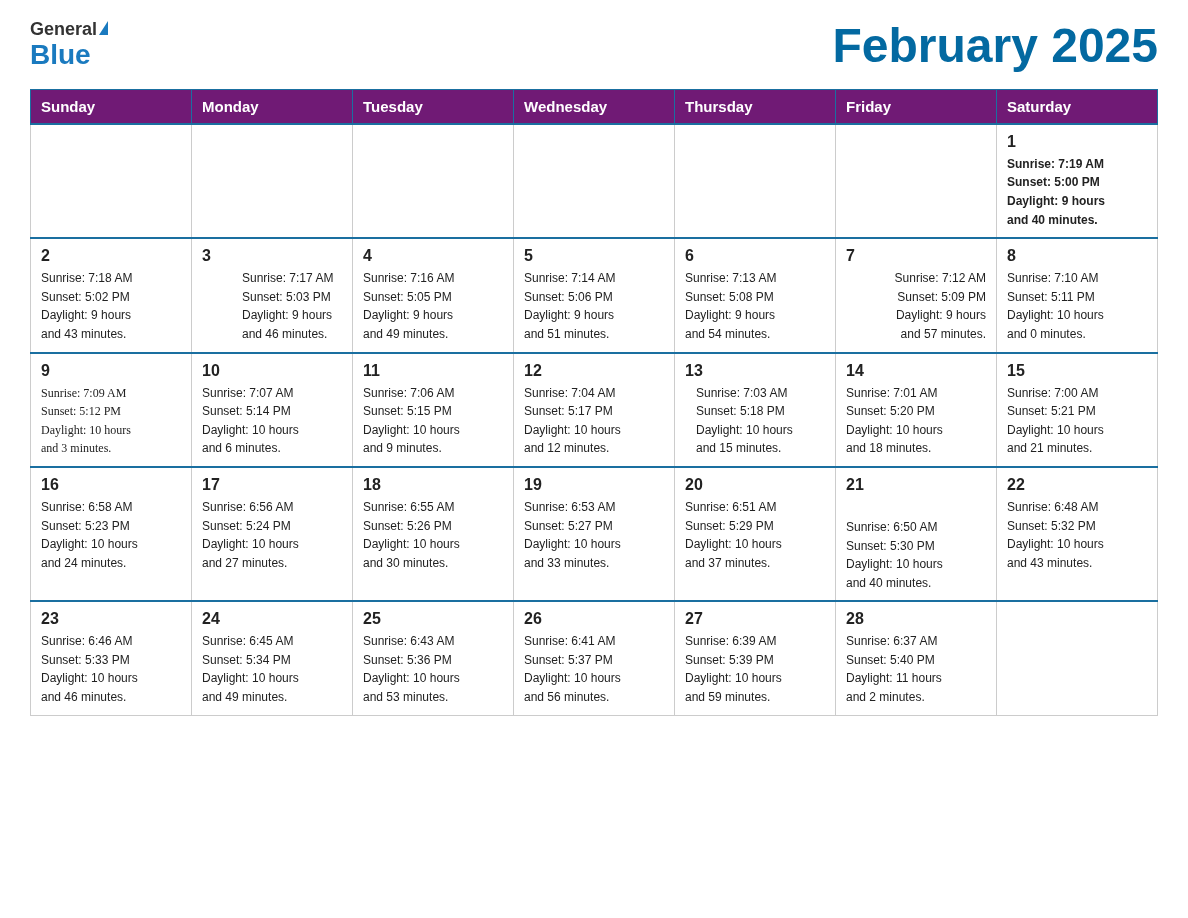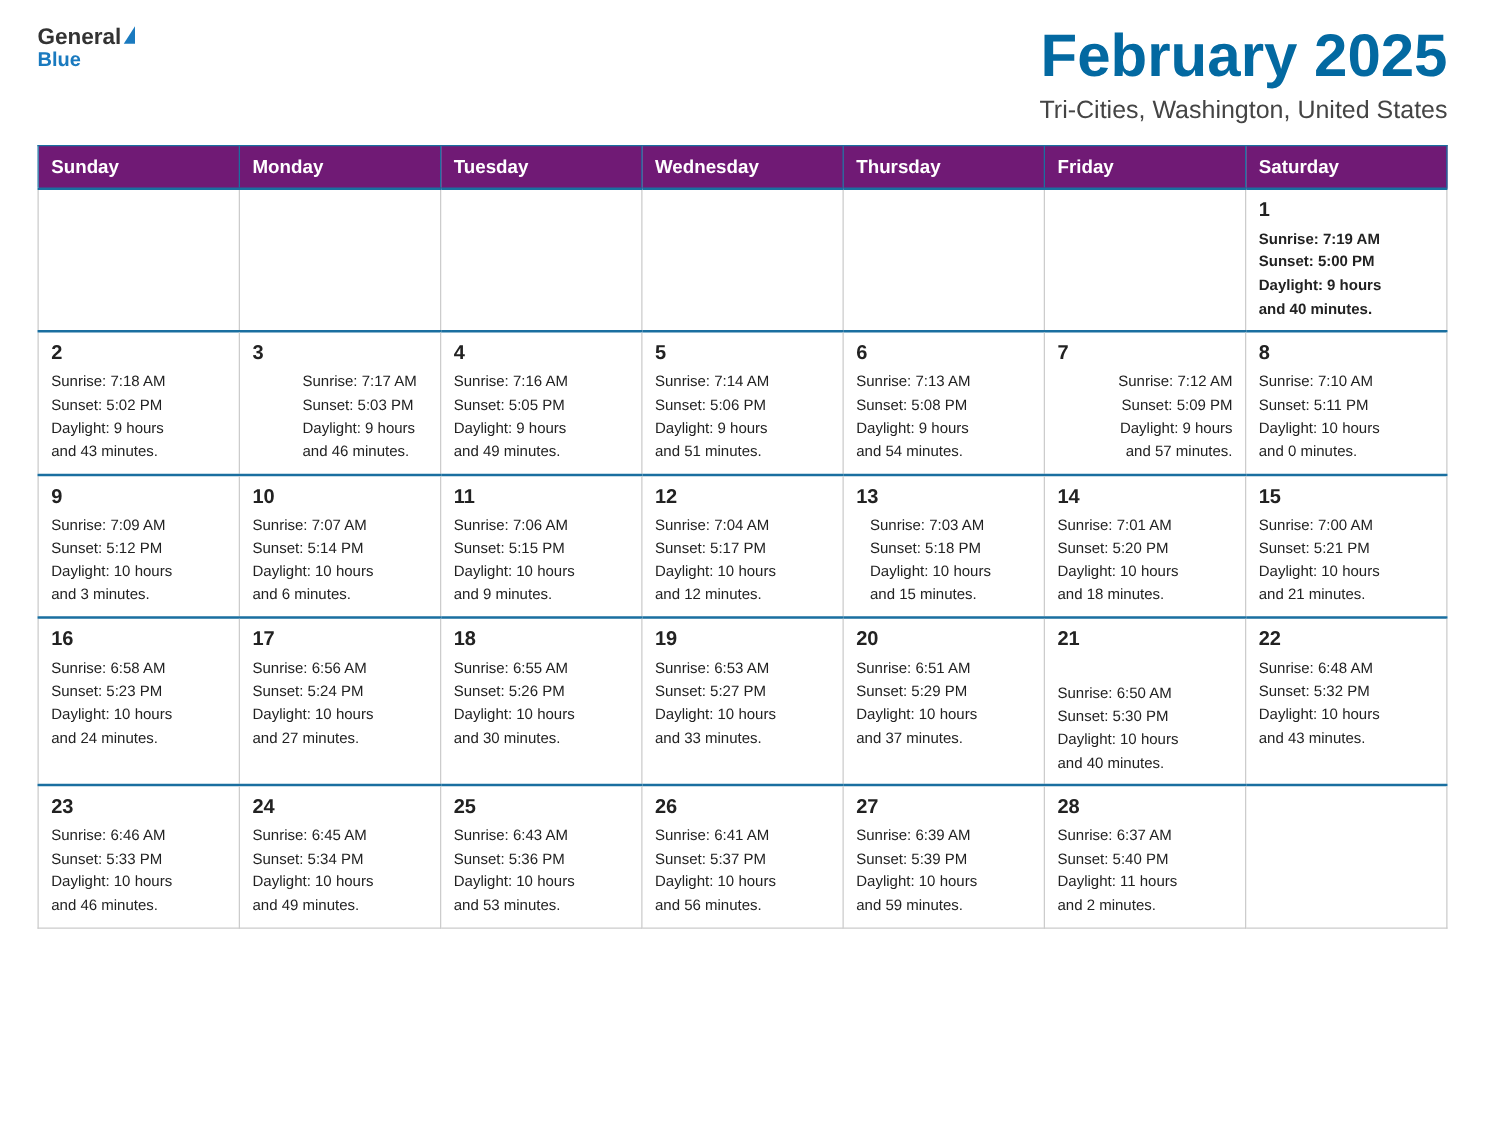--- a/index.html
+++ b/index.html
@@ -21,21 +21,21 @@
       flex-direction: column;
       align-items: flex-start;
     }
     .logo-general {
       font-size: 18px;
       font-weight: bold;
       color: #333;
       line-height: 1.1;
     }
     .logo-blue {
-      font-size: 16px;
+      font-size: 28px;
       font-weight: bold;
       color: #1a7abf;
       line-height: 1.1;
     }
     .logo-triangle {
       display: inline-block;
       width: 0;
       height: 0;
       border-left: 9px solid transparent;
       border-right: 0px solid transparent;
@@ -113,21 +113,20 @@
 <div class="header">
   <div class="logo">
     <div class="logo-line">
       <span class="logo-general">General</span>
       <span class="logo-triangle"></span>
     </div>
     <span class="logo-blue">Blue</span>
   </div>
   <div class="title-block">
     <h1>February 2025</h1>
-    <h2>Tri-Cities, Washington, United States</h2>
   </div>
 </div>
 
 <table class="calendar">
   <thead>
     <tr>
     <th>Sunday</th>
         <th>Monday</th>
         <th>Tuesday</th>
         <th>Wednesday</th>
@@ -199,21 +198,21 @@
           <span class="day-number">8</span>
           <div class="day-info" style="white-space: pre-line;">Sunrise: 7:10 AM
 Sunset: 5:11 PM
 Daylight: 10 hours
 and 0 minutes.</div>
         </td>
       </tr>
       <tr class="week-row">
         <td>
           <span class="day-number">9</span>
-          <div class="day-info" style="white-space: pre-line;">Sunrise: 7:09 AM
+          <div class="day-info" style="white-space: pre-line; font-family: Liberation Serif, serif;">Sunrise: 7:09 AM
 Sunset: 5:12 PM
 Daylight: 10 hours
 and 3 minutes.</div>
         </td>
         <td>
           <span class="day-number">10</span>
           <div class="day-info" style="white-space: pre-line;">Sunrise: 7:07 AM
 Sunset: 5:14 PM
 Daylight: 10 hours
 and 6 minutes.</div>

